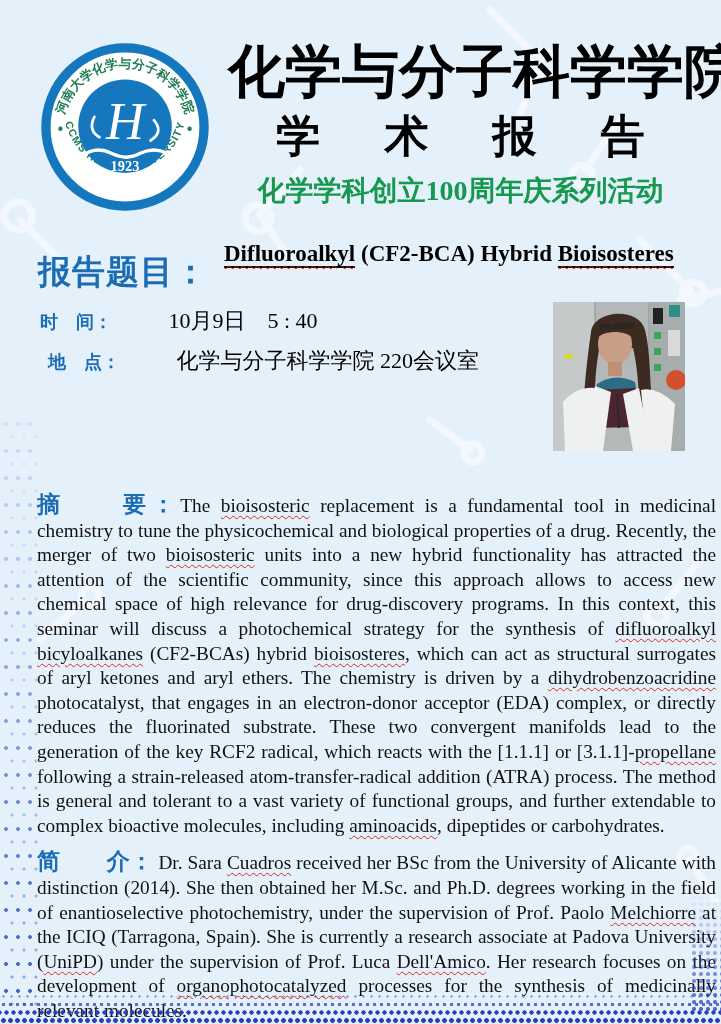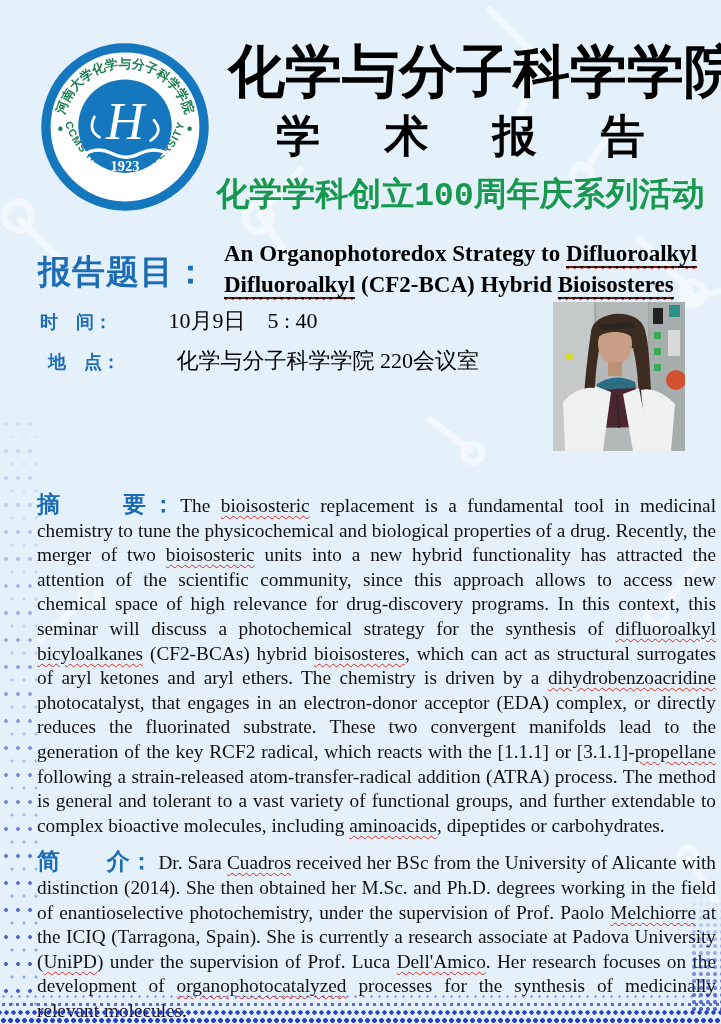--- a/index.html
+++ b/index.html
@@ -38,21 +38,21 @@
     background-size:7px 7px;
     -webkit-mask-image:linear-gradient(to top, rgba(0,0,0,1), rgba(0,0,0,0));
             mask-image:linear-gradient(to top, rgba(0,0,0,1), rgba(0,0,0,0));
   }
   
   .logo{position:absolute; left:40px; top:42px; width:170px; height:170px;}
   .head-col{position:absolute; left:202px; top:38px; width:517px; text-align:center;
     font-family:"Liberation Sans", sans-serif;}
   .main-title{font-size:57px; font-weight:900; letter-spacing:0px; color:#000; line-height:1.18; white-space:nowrap;margin-left:26px;}
   .sub-title{font-size:44px; font-weight:900; color:#000; letter-spacing:26px; margin-top:2px; text-indent:26px; white-space:nowrap;}
-  .banner{font-family:Liberation Mono, monospace; font-size:33px; font-weight:bold; color:var(--green,#16984e); margin-top:6px; white-space:nowrap;}
+  .banner{font-family:Liberation Serif, serif; font-size:28px; font-weight:bold; color:var(--green,#16984e); margin-top:6px; white-space:nowrap;}
   
   .talk-label{position:absolute; left:38px; top:250px; font-family:"Liberation Sans",sans-serif;
     font-weight:bold; font-size:33px; color:var(--accent-blue,#1b6cb4); letter-spacing:1px;}
   .talk-title{position:absolute; left:224px; top:238px; width:494px;
     font-weight:bold; font-size:23px; line-height:31px; color:#000;}
   .field{position:absolute; left:40px; font-family:"Liberation Sans",sans-serif;}
   .field .flabel{font-weight:bold; font-size:18px; color:var(--accent-blue,#1b6cb4); display:inline-block; width:124px;}
   .field .fvalue{font-family:"Liberation Serif",serif; font-size:22px; color:#000;}
   .f-time{top:306px;} .f-place{top:346px;margin-left:8px;} .f-speaker{top:386px;}
   .photo{position:absolute; left:553px; top:302px; width:132px; height:149px;}
@@ -120,21 +120,20 @@
   </svg>
 
   <div class="head-col">
     <div class="main-title">化学与分子科学学院</div>
     <div class="sub-title">学 术 报 告</div>
     <div class="banner">化学学科创立100周年庆系列活动</div>
   </div>
 
   <div class="talk-label">报告题目：</div>
   <div class="talk-title">
-    <div><span>An Organophotoredox Strategy to </span><span class="ulsq">Difluoroalkyl</span></div>
     <div><span class="ulsq">Difluoroalkyl</span><span> (CF2-BCA) Hybrid </span><span class="ulsq">Bioisosteres</span></div>
   </div>
 
   <div class="field f-time">
     <span class="flabel">时　间：</span>
     <span class="fvalue">10月9日　5 : 40</span>
   </div>
   <div class="field f-place">
     <span class="flabel">地　点：</span>
     <span class="fvalue">化学与分子科学学院 220会议室</span>

